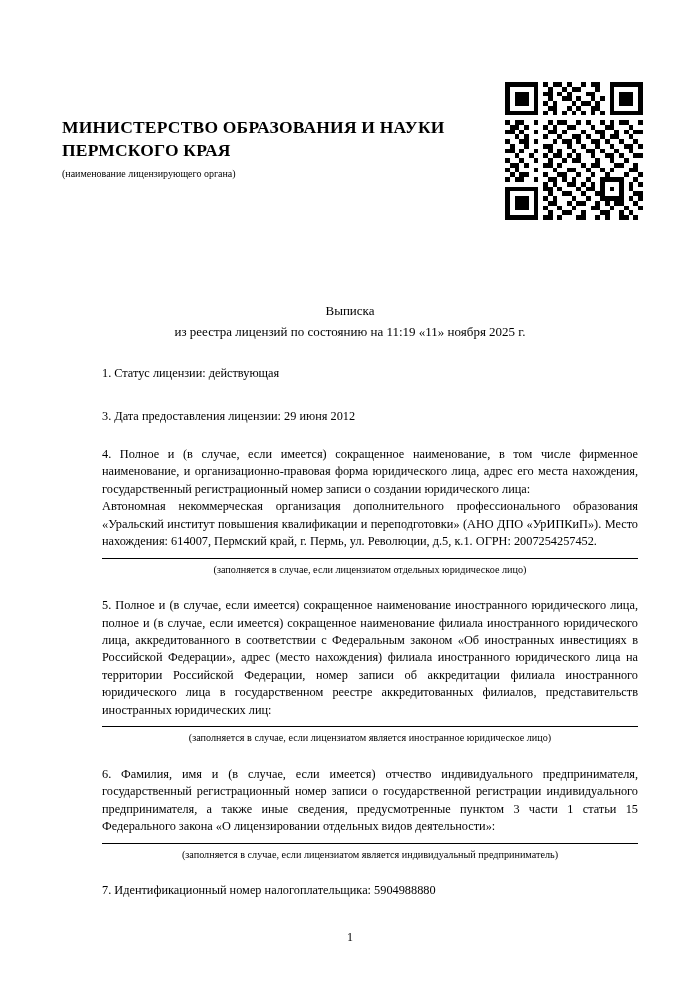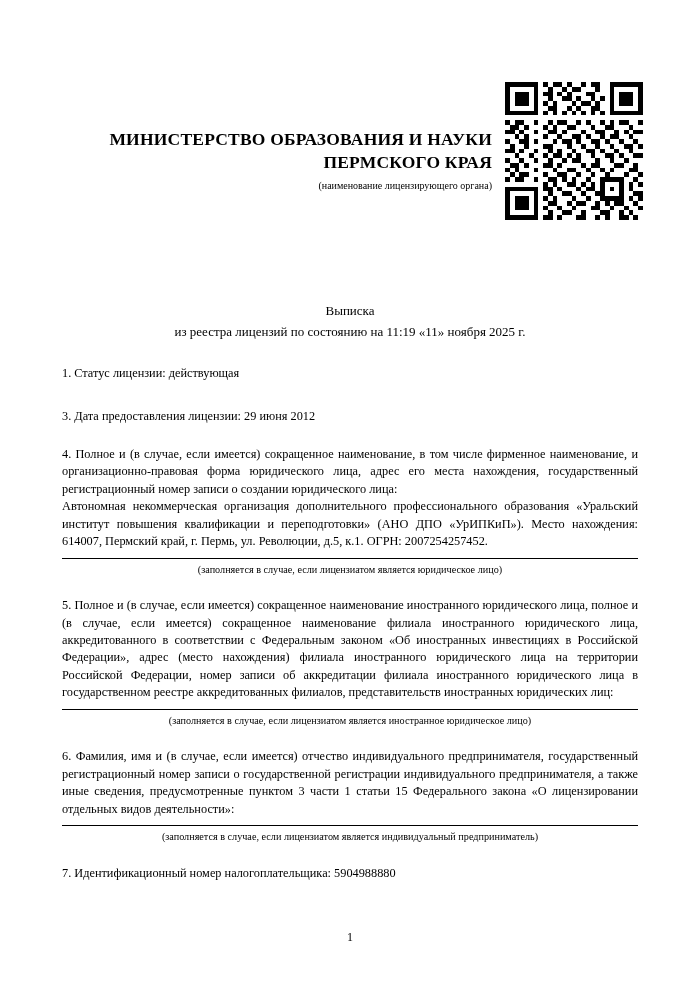--- a/index.html
+++ b/index.html
@@ -26,24 +26,24 @@
     position: absolute;
     top: 82px;
     right: 57px;
     width: 138px;
     height: 138px;
   }
   .qr svg { display: block; }
 
   .header-block {
     position: absolute;
-    top: 128px;
+    top: 116px;
     left: 62px;
     width: 430px;
-    text-align: right;
+    text-align: left;
   }
   .ministry-title {
     font-family: "Liberation Serif", serif;
     font-weight: bold;
     font-size: 17.5px;
     line-height: 1.32;
     letter-spacing: 0.2px;
   }
   .organ-caption {
     margin-top: 6px;
@@ -64,20 +64,21 @@
   .content {
     position: absolute;
     top: 365px;
     left: 62px;
     width: 576px;
     font-size: 12.3px;
     line-height: 1.42;
   }
   .item {
     margin-bottom: 14px;
+    margin-left: 40px;
   }
   .item p {
     margin: 0;
     text-align: justify;
     text-justify: inter-word;
   }
   .item p.nojust { text-align: left; }
   .caption {
     text-align: center;
     font-size: 10.2px;
@@ -372,21 +373,21 @@
     <div class="item">
       <p class="nojust">3. Дата предоставления лицензии: 29 июня 2012</p>
     </div>
 
     <div class="gap-sm"></div>
 
     <div class="item">
       <p>4. Полное и (в случае, если имеется) сокращенное наименование, в том числе фирменное наименование, и организационно-правовая форма юридического лица, адрес его места нахождения, государственный регистрационный номер записи о создании юридического лица:</p>
       <p>Автономная некоммерческая организация дополнительного профессионального образования «Уральский институт повышения квалификации и переподготовки» (АНО ДПО «УрИПКиП»). Место нахождения: 614007, Пермский край, г. Пермь, ул. Революции, д.5, к.1. ОГРН: 2007254257452.</p>
       <hr class="rule">
-      <div class="caption">(заполняется в случае, если лицензиатом является юридическое лицо)</div>
+      <div class="caption">(заполняется в случае, если лицензиатом отдельных юридическое лицо)</div>
     </div>
 
     <div class="gap-sm"></div>
 
     <div class="item">
       <p>5. Полное и (в случае, если имеется) сокращенное наименование иностранного юридического лица, полное и (в случае, если имеется) сокращенное наименование филиала иностранного юридического лица, аккредитованного в соответствии с Федеральным законом «Об иностранных инвестициях в Российской Федерации», адрес (место нахождения) филиала иностранного юридического лица на территории Российской Федерации, номер записи об аккредитации филиала иностранного юридического лица в государственном реестре аккредитованных филиалов, представительств иностранных юридических лиц:</p>
       <hr class="rule">
       <div class="caption">(заполняется в случае, если лицензиатом является иностранное юридическое лицо)</div>
     </div>
 

